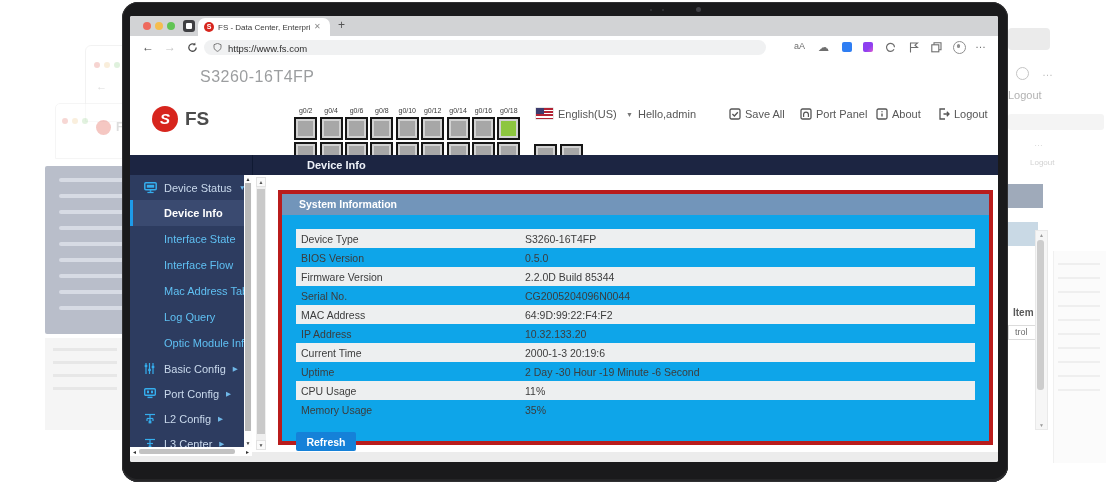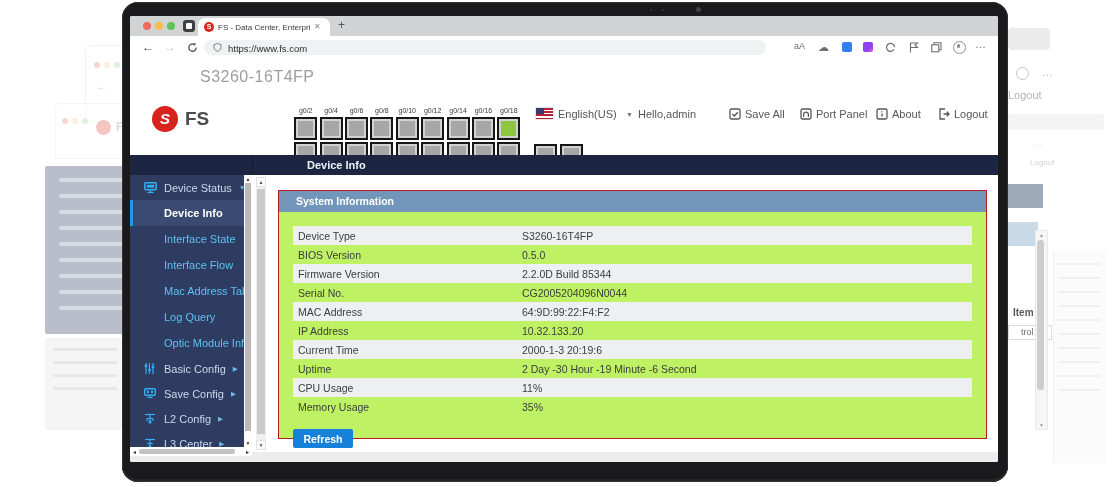--- a/index.html
+++ b/index.html
@@ -21,21 +21,21 @@
   .bgr-bar1{left:0;top:2px;width:42px;height:22px;background:#ebebeb;border-radius:4px;}
   .bgr-avatar{left:8px;top:41px;width:11px;height:11px;border-radius:50%;border:1.5px solid #c4c4c4;}
   .bgr-dots{left:34px;top:40px;color:#bdbdbd;font-size:11px;letter-spacing:1px;}
   .bgr-logout1{left:0;top:63px;color:#b2b2b2;font-size:11px;}
   .bgr-bar2{left:0;top:88px;width:96px;height:16px;background:#f4f4f4;border-radius:3px;}
   .bgr-row3{left:26px;top:112px;color:#d8d8d8;font-size:9px;letter-spacing:6px;}
   .bgr-logout2{left:22px;top:132px;color:#d2d2d2;font-size:8px;}
   .bgr-steel{left:0;top:158px;width:35px;height:24px;background:#9aa5b6;opacity:.95;}
   .bgr-bluehdr{left:0;top:196px;width:30px;height:24px;background:#bccfdf;opacity:.8;}
   .bgr-item{left:5px;top:281px;color:#5a5a5a;font-size:10px;font-weight:bold;}
-  .bgr-cell{left:0;top:299px;width:30px;height:13px;background:#fff;border:1px solid #dcdcdc;color:#6d6d6d;font-size:9px;padding-left:12px;line-height:13px;}
+  .bgr-cell{left:0;top:299px;width:30px;height:13px;background:#fff;border:1px solid #dcdcdc;color:#6d6d6d;font-size:9px;padding-left:6px;line-height:13px;}
   .bgr-vscroll{left:27px;top:204px;width:11px;height:198px;background:#f6f6f6;border:1px solid #e9e9e9;}
   .bgr-vthumb{left:1px;top:9px;width:7px;height:150px;background:#cdcdcd;border-radius:3px;}
   .bgr-sarrow{width:11px;text-align:center;color:#9a9a9a;font-size:5px;position:absolute;left:0;}
   .bgr-panel{left:45px;top:225px;width:52px;height:212px;background:#fbfbfb;border-left:1px solid #f0f0f0;}
   .bgr-panel i{display:block;height:2px;background:#efefef;margin:12px 6px 0 4px;}
   
   .bezel{left:122px;top:2px;width:886px;height:480px;background:#1a1a1c;border-radius:16px;z-index:5;
     box-shadow:inset 0 0 0 1px #303032, inset 0 -3px 0 #252527;}
   .cam-dot{position:absolute;border-radius:50%;background:#39393d;}
   .screen{left:130px;top:16px;width:868px;height:446px;background:#fff;z-index:6;overflow:hidden;border-radius:2px;}
@@ -99,21 +99,21 @@
   .sb-arrow{width:8px;text-align:center;font-size:5px;color:#333;position:absolute;left:0;}
   .sb-hscroll{left:0;top:431px;width:122px;height:9px;background:#fff;z-index:3;}
   .sb-hthumb{left:9px;top:2px;width:96px;height:5px;background:#c2c2c2;border-radius:2px;}
   .sb-harrow{top:1.5px;font-size:5px;color:#333;}
   
   .content{left:122px;top:159px;width:746px;height:277px;background:#fff;}
   .cv-scroll{left:4px;top:2px;width:10px;height:273px;background:#efefef;}
   .cv-btn{left:0;width:10px;height:10px;background:#fafafa;border:1px solid #e2e2e2;box-sizing:border-box;
     text-align:center;font-size:5px;color:#555;line-height:9px;}
   .cv-thumb{left:1px;top:12px;width:8px;height:245px;background:#c9c9c9;}
-  .panel{left:26px;top:15px;width:707px;height:247px;border:1px solid #b91c1c;background:#bef264;}
+  .panel{left:26px;top:15px;width:707px;height:247px;border:4px solid #b91c1c;background:#0ea5e9;}
   .panel-hd{left:0;top:0;width:707px;height:21px;background:#7295ba;}
   .panel-hd span{position:absolute;left:17px;top:4px;font-size:10.5px;font-weight:bold;color:#fff;}
   .sirows{position:absolute;left:14px;top:35px;width:679px;}
   .sirow{display:flex;height:19px;align-items:center;font-size:10.5px;color:#3c3c3c;}
   .sirow:nth-child(odd){background:#edeff0;}
   .silabel{width:224px;padding-left:5px;}
   .refresh{left:14px;top:238px;width:60px;height:19px;background:#1581d8;color:#fff;border:none;
     font-size:10.5px;font-weight:bold;border-radius:2px;font-family:"Liberation Sans",sans-serif;cursor:pointer;}
   .bottomstrip{left:0;top:436px;width:868px;height:10px;background:#ececec;}
   svg{display:block;}
@@ -406,21 +406,21 @@
         </div>
         <div class="m-item m-group">
           <span class="mg-ic">
             <svg width="12" height="11" viewBox="0 0 12 11">
               <rect x="0.7" y="0.7" width="10.6" height="6.6" rx="1" fill="none" stroke="#35aeee" stroke-width="1.4"></rect>
               <rect x="3" y="2.6" width="2" height="2.6" fill="#35aeee"></rect>
               <rect x="7" y="2.6" width="2" height="2.6" fill="#35aeee"></rect>
               <rect x="3.5" y="8.7" width="5" height="1.4" fill="#35aeee"></rect>
             </svg>
           </span>
-          <span>Save Config</span>
+          <span>Port Config</span>
           <span class="mg-caret">▶</span>
         </div>
         <div class="m-item m-group">
           <span class="mg-ic">
             <svg width="12" height="11" viewBox="0 0 12 11">
               <g stroke="#35aeee" stroke-width="1.2" fill="none">
                 <line x1="1" y1="1.5" x2="11" y2="1.5"></line>
                 <line x1="6" y1="1.5" x2="6" y2="8"></line>
                 <line x1="3" y1="5.5" x2="9" y2="5.5"></line>
                 <line x1="3" y1="5.5" x2="3" y2="8"></line>

